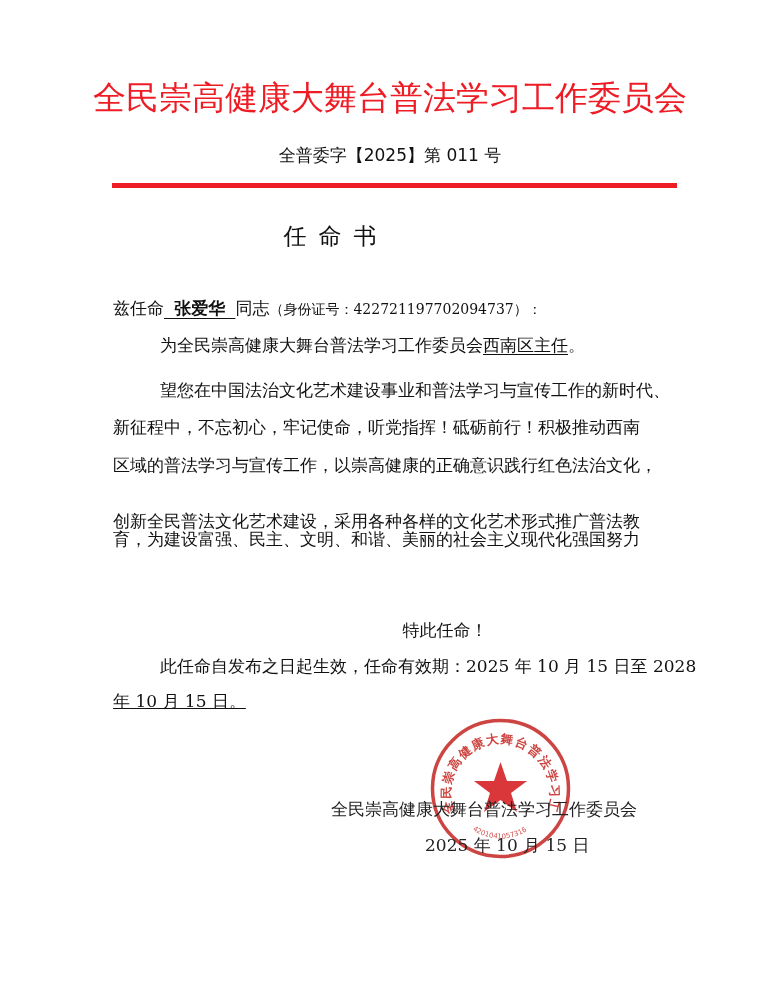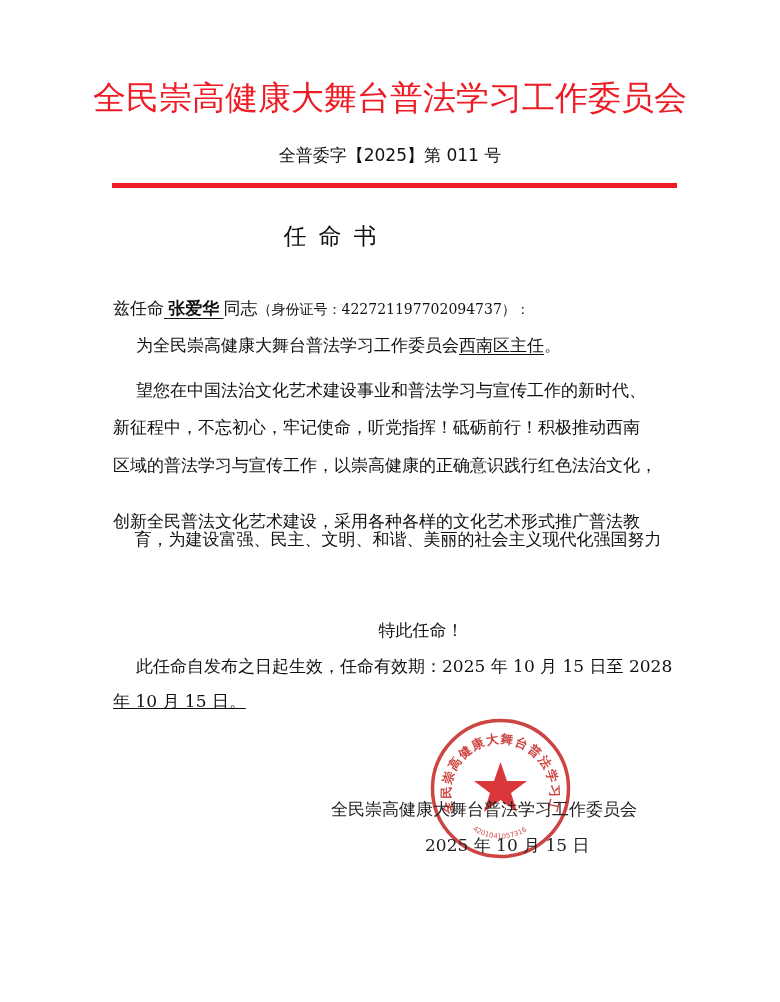--- a/index.html
+++ b/index.html
@@ -66,25 +66,25 @@
       box-sizing: border-box;
     }
     .line {
       position: absolute;
       left: 113px;
       width: 570px;
       font-size: 17px;
       line-height: 24px;
       white-space: nowrap;
     }
-    .indent { left: 136px; }
+    .indent { left: 160px; }
     .small { font-size: 14px; }
     .u { text-decoration: underline; text-underline-offset: 3px; }
     .name-bold {
-      font-family: Liberation Serif, serif;
+      font-family: Liberation Mono, monospace;
       font-weight: bold;
       text-decoration: underline;
       text-underline-offset: 4px;
     }
     .seal {
       position: absolute;
       left: 428px;
       top: 716px;
       width: 145px;
       height: 145px;
@@ -113,21 +113,21 @@
   </div>
 
   <div class="line indent" style="top:333px;">
     <span>为全民崇高健康大舞台普法学习工作委员会</span><span class="u">西南区主任</span><span>。</span>
   </div>
 
   <div class="line indent" style="top:378px;">望您在中国法治文化艺术建设事业和普法学习与宣传工作的新时代、</div>
   <div class="line" style="top:453px;">区域的普法学习与宣传工作，以崇高健康的正确意识践行红色法治文化，</div>
   <div class="line" style="top:415px;">新征程中，不忘初心，牢记使命，听党指挥！砥砺前行！积极推动西南</div>
   <div class="line" style="top:509px;">创新全民普法文化艺术建设，采用各种各样的文化艺术形式推广普法教</div>
-  <div class="line" style="top:527px;text-align:center;">育，为建设富强、民主、文明、和谐、美丽的社会主义现代化强国努力</div>
+  <div class="line" style="top:527px;">育，为建设富强、民主、文明、和谐、美丽的社会主义现代化强国努力</div>
 
   <div class="line indent" style="top:618px;text-align:center;">特此任命！</div>
   <div class="line indent" style="top:654px;">此任命自发布之日起生效，任命有效期：2025 年 10 月 15 日至 2028</div>
   <div class="line" style="top:689px;text-decoration:underline;">年 10 月 15 日。</div>
 
   <svg class="seal" viewBox="0 0 145 145">
     <defs>
       <path id="sealArc" d="M 28 100 A 50 50 0 1 1 117 100"></path>
       <path id="serialArc" d="M 40 110 A 48 48 0 0 0 105 110"></path>
     </defs>

